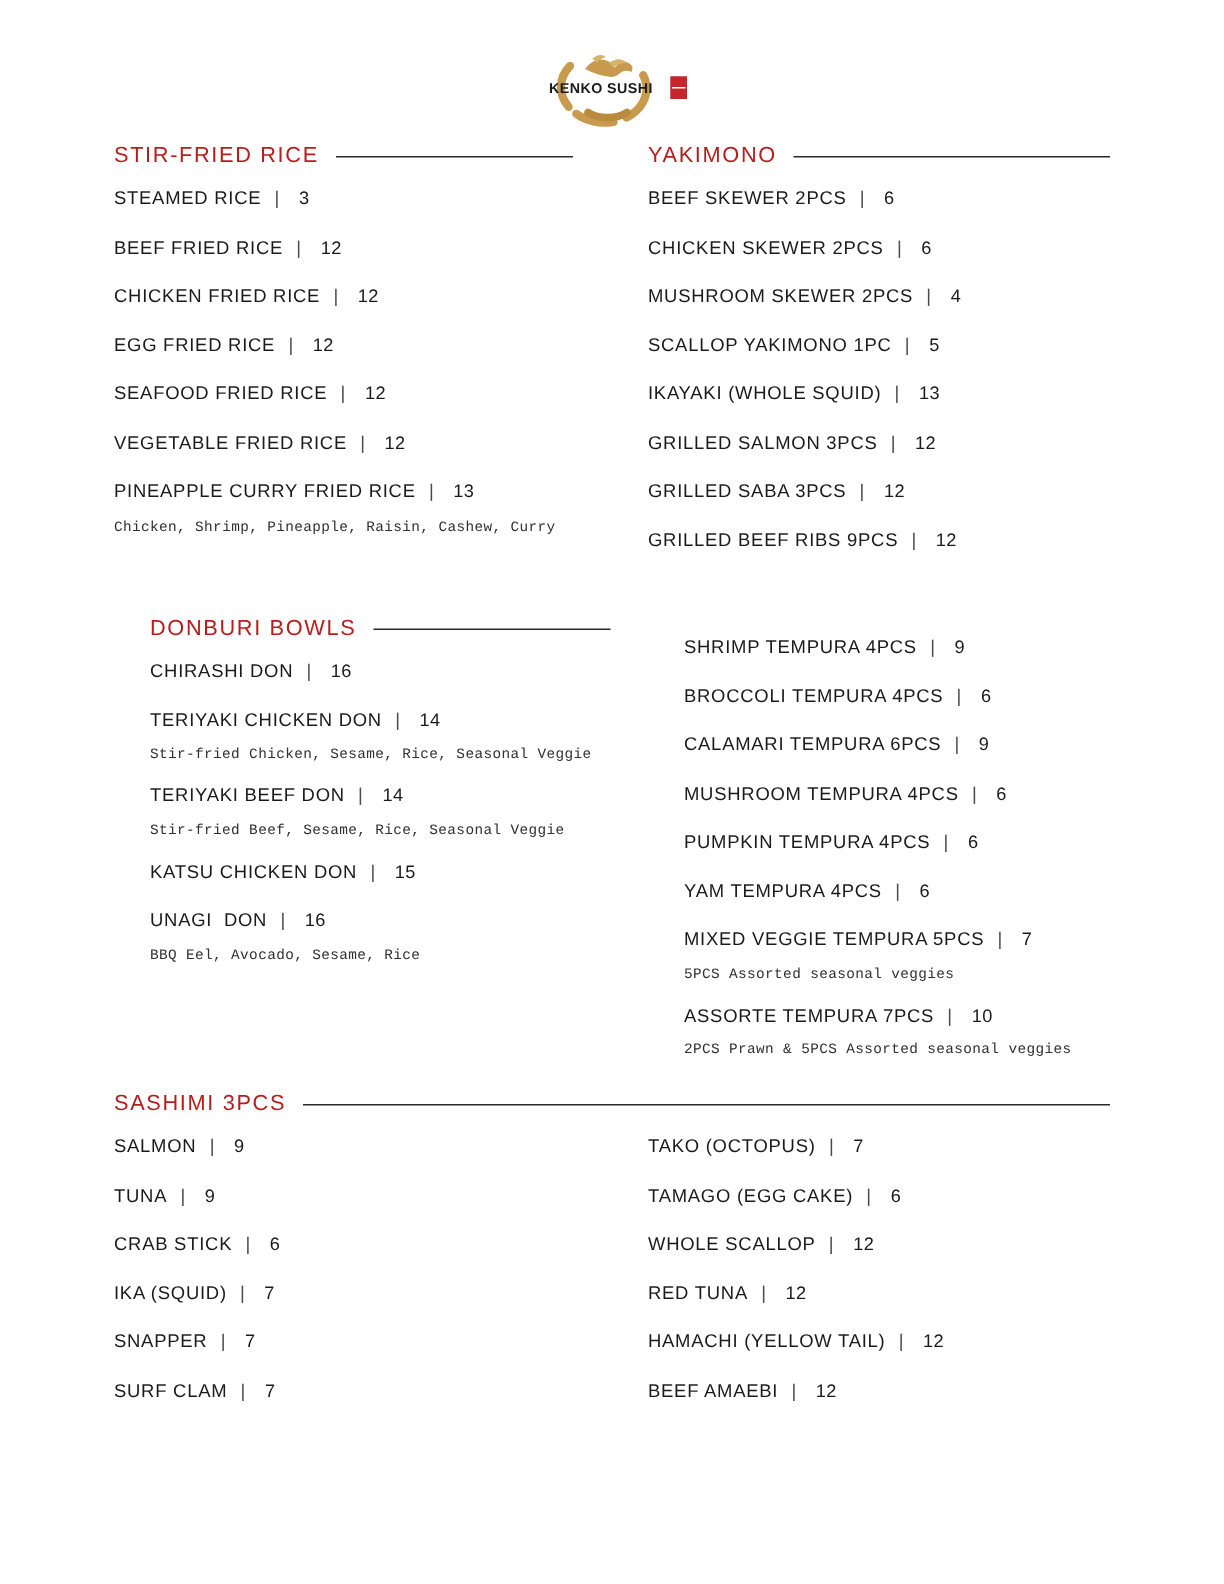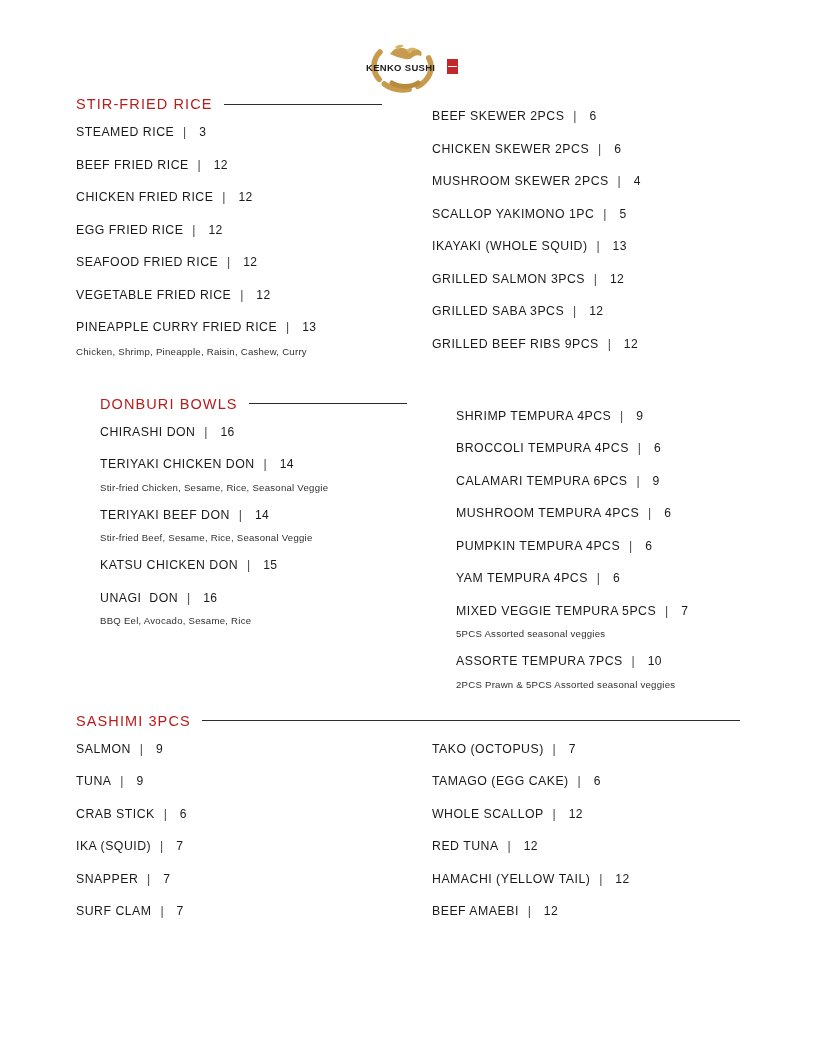--- a/index.html
+++ b/index.html
@@ -15,21 +15,21 @@
     color: #1a1a1a;
     position: relative;
     overflow: hidden;
   }
 
   
   .logo-wrap {
     width: 100%;
     height: 96px;
     display: flex;
-    align-items: flex-end;
+    align-items: center;
     justify-content: center;
     padding-top: 22px;
   }
   .logo {
     position: relative;
     width: 92px;
     height: 58px;
   }
   .logo svg { display: block; }
   .logo-text {
@@ -120,20 +120,21 @@
   .item .pr {
     font-size: 12.1px;
     letter-spacing: 0.3px;
   }
   .desc {
     font-size: 9.6px;
     letter-spacing: 0.25px;
     color: #303030;
     margin-top: -8px;
     margin-bottom: 15px;
+    font-family: Liberation Mono, monospace;
   }
   .desc.tight { margin-top: -7px; margin-bottom: 13px; }
 
   .band-2 { margin-top: 26px; margin-left: 24px; }
   .band-3 { margin-top: 8px; }
 
   .sashimi-cols { display: flex; margin-top: 13px; }
   .sashimi-cols .col.right { padding-left: 24px; }
 </style>
 </head>
@@ -198,20 +199,24 @@
         <div class="item">
           <span class="nm">PINEAPPLE CURRY FRIED RICE</span>
           <span class="sep">  |  </span>
           <span class="pr"> 13</span>
         </div>
         <div class="desc tight">Chicken, Shrimp, Pineapple, Raisin, Cashew, Curry</div>
       </div>
     </div>
 
     <div class="col right">
+      <div class="sec-head wide">
+        <span class="title">YAKIMONO</span>
+        <span class="rule"></span>
+      </div>
       <div class="items">
         <div class="item">
           <span class="nm">BEEF SKEWER 2PCS</span>
           <span class="sep">  |  </span>
           <span class="pr"> 6</span>
         </div>
         <div class="item">
           <span class="nm">CHICKEN SKEWER 2PCS</span>
           <span class="sep">  |  </span>
           <span class="pr"> 6</span>

